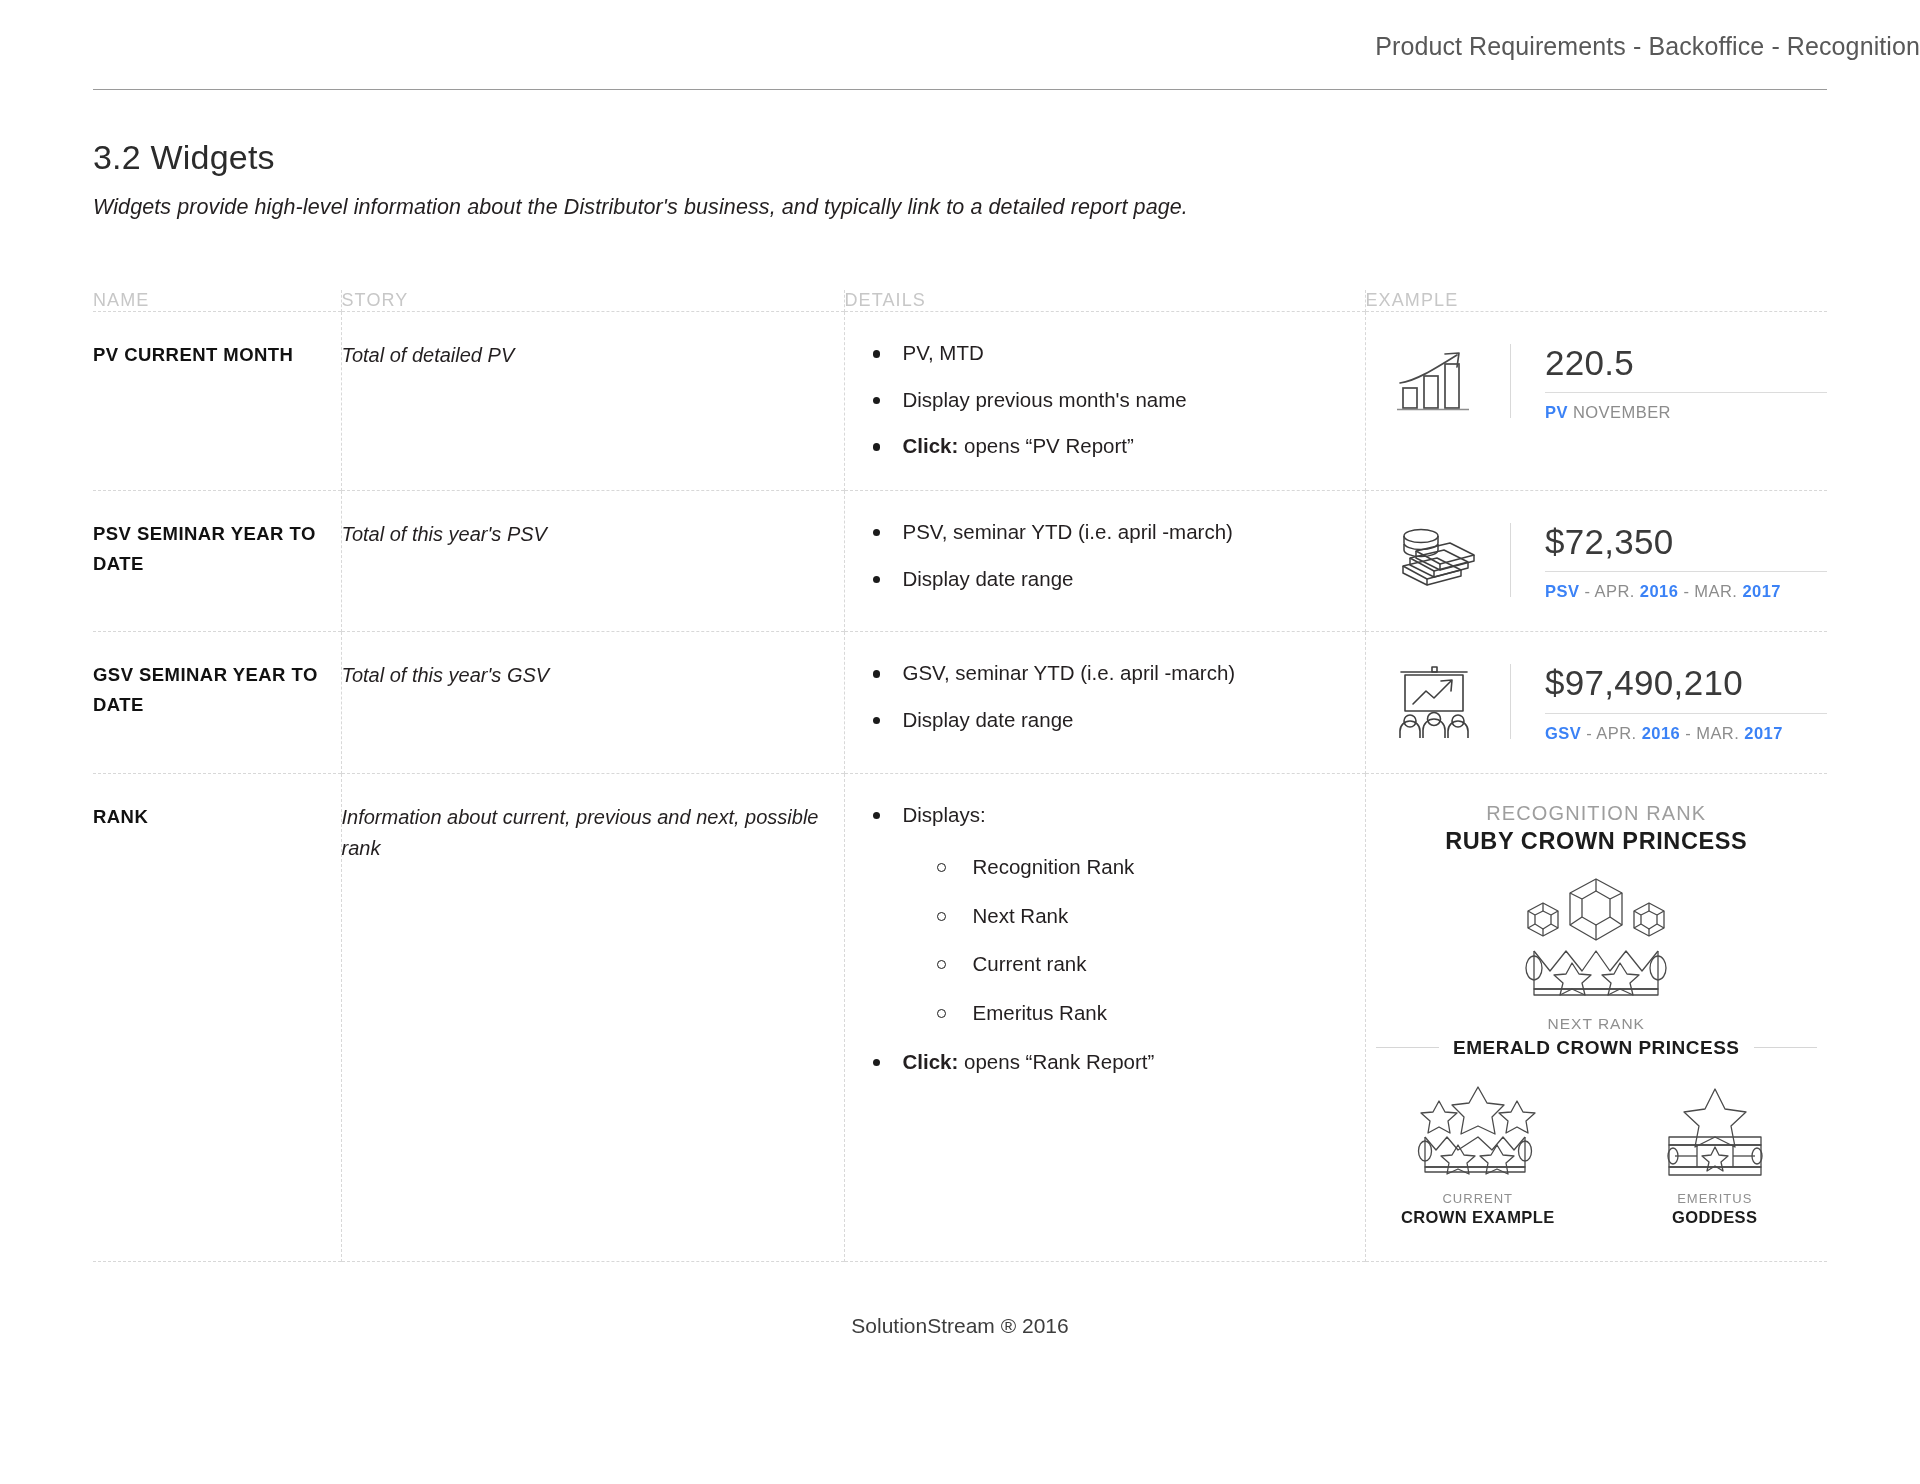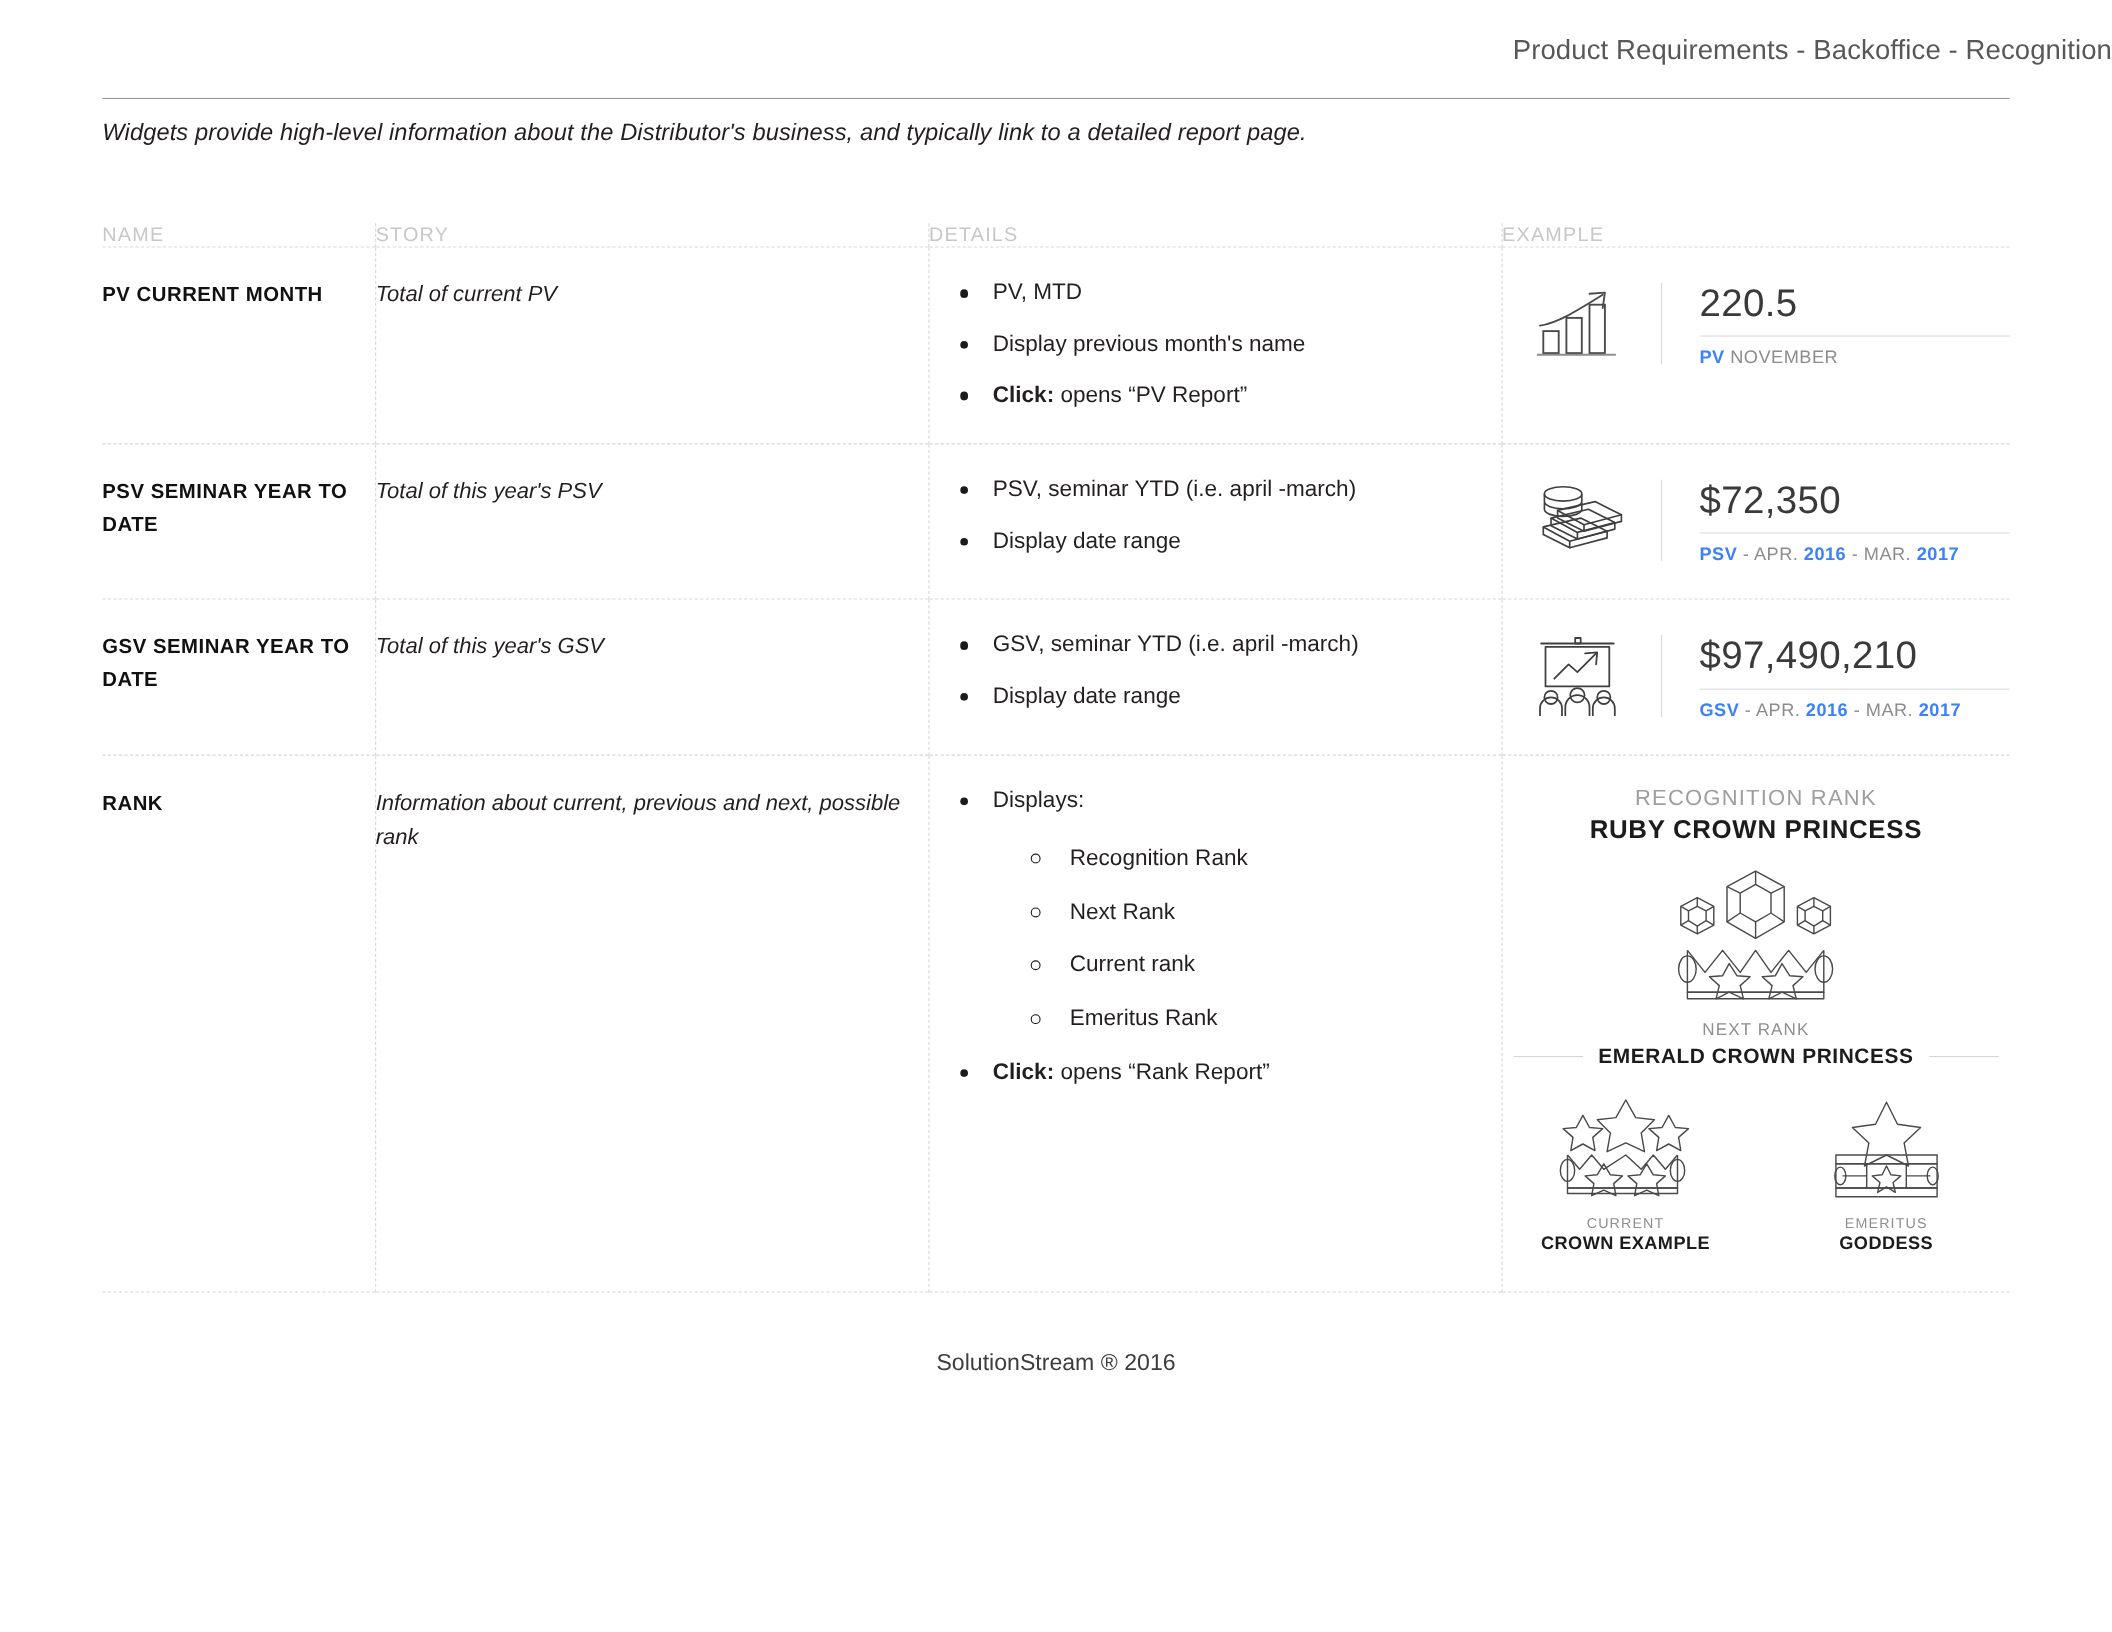--- a/index.html
+++ b/index.html
@@ -279,20 +279,21 @@
 <body>
 
 <div class="page">
 
   <div class="doc-header">
     <div class="doc-header-title">Product Requirements - Backoffice - Recognition</div>
   </div>
   <div class="header-rule"></div>
 
   <div class="section-wrap">
+    <div class="section-title">3.2 Widgets</div>
     <div class="section-sub">Widgets provide high-level information about the Distributor's business, and typically link to a detailed report page.</div>
 
     <table class="wtable">
       <colgroup>
         <col class="c-name">
           <col class="c-story">
           <col class="c-details">
           <col class="c-example">
       </colgroup>
 
@@ -309,21 +310,21 @@
 
         <tr class="row-sep">
           <td></td>
             <td class="vline-story"></td>
             <td class="vline-details"></td>
             <td class="vline-example"></td>
         </tr>
 
         <tr class="body-row">
           <td class="cell-name">PV CURRENT MONTH</td>
-          <td class="cell-story vline-story">Total of current PV</td>
+          <td class="cell-story vline-story">Total of detailed PV</td>
           <td class="cell-details vline-details">
             <ul class="bl">
               <li><span>PV, MTD</span></li>
               <li><span>Display previous month's name</span></li>
               <li><span class="b">Click:</span><span> opens “PV Report”</span></li>
             </ul>
           </td>
           <td class="cell-example vline-example">
             <div class="widget">
               <div class="widget-icon">

